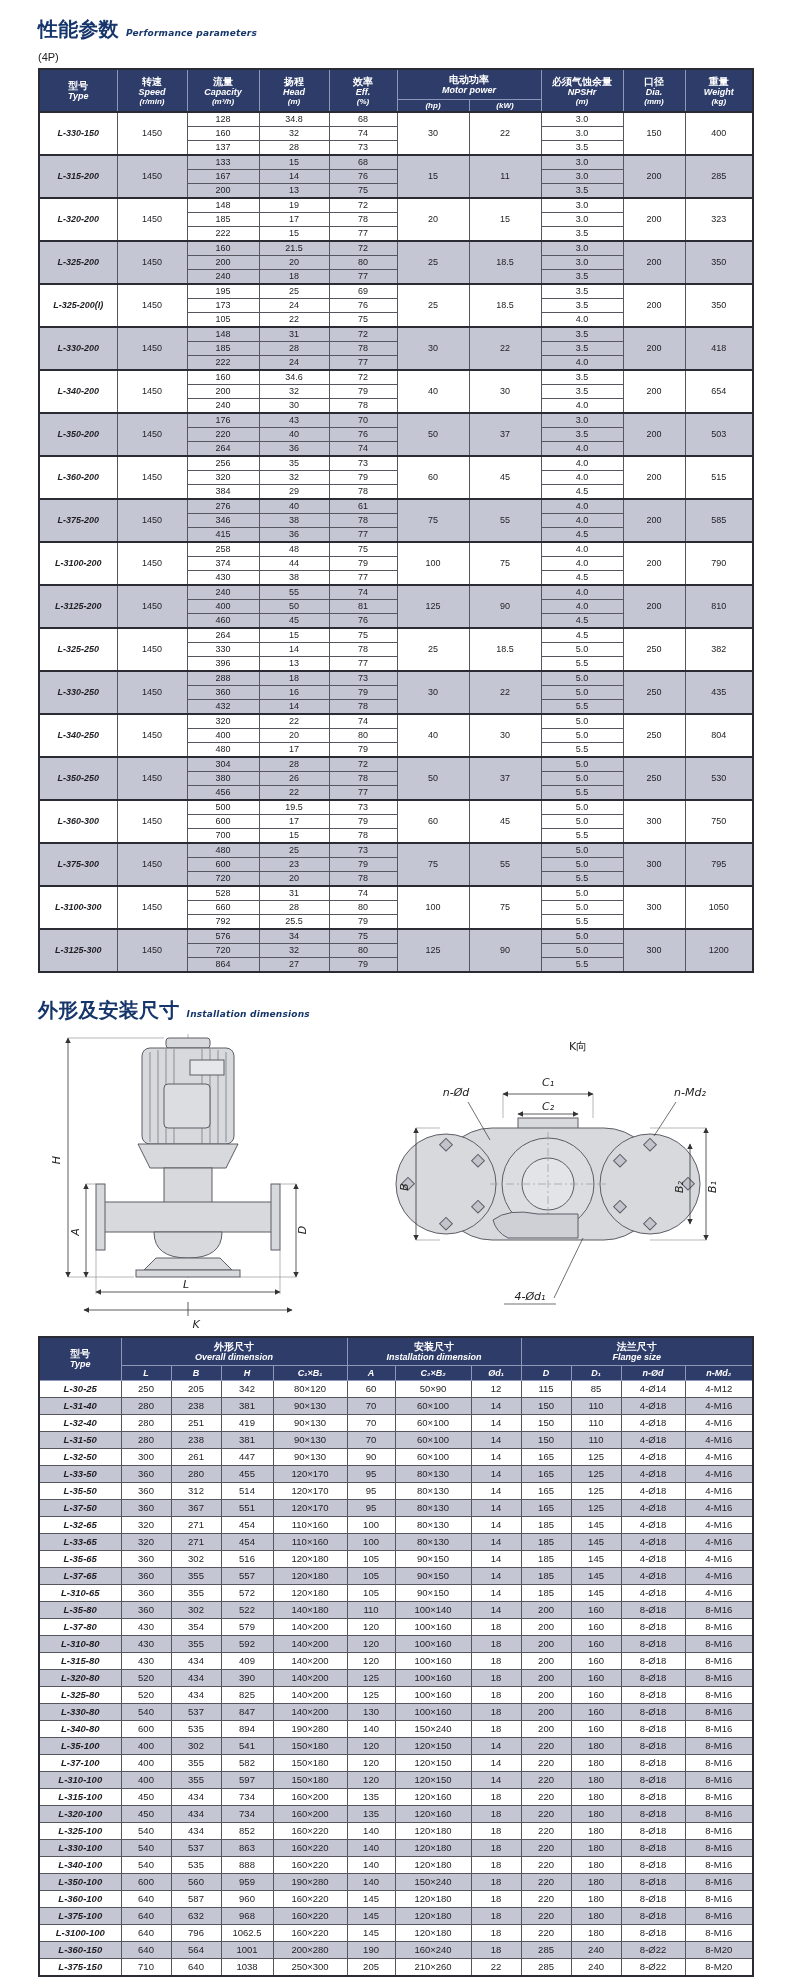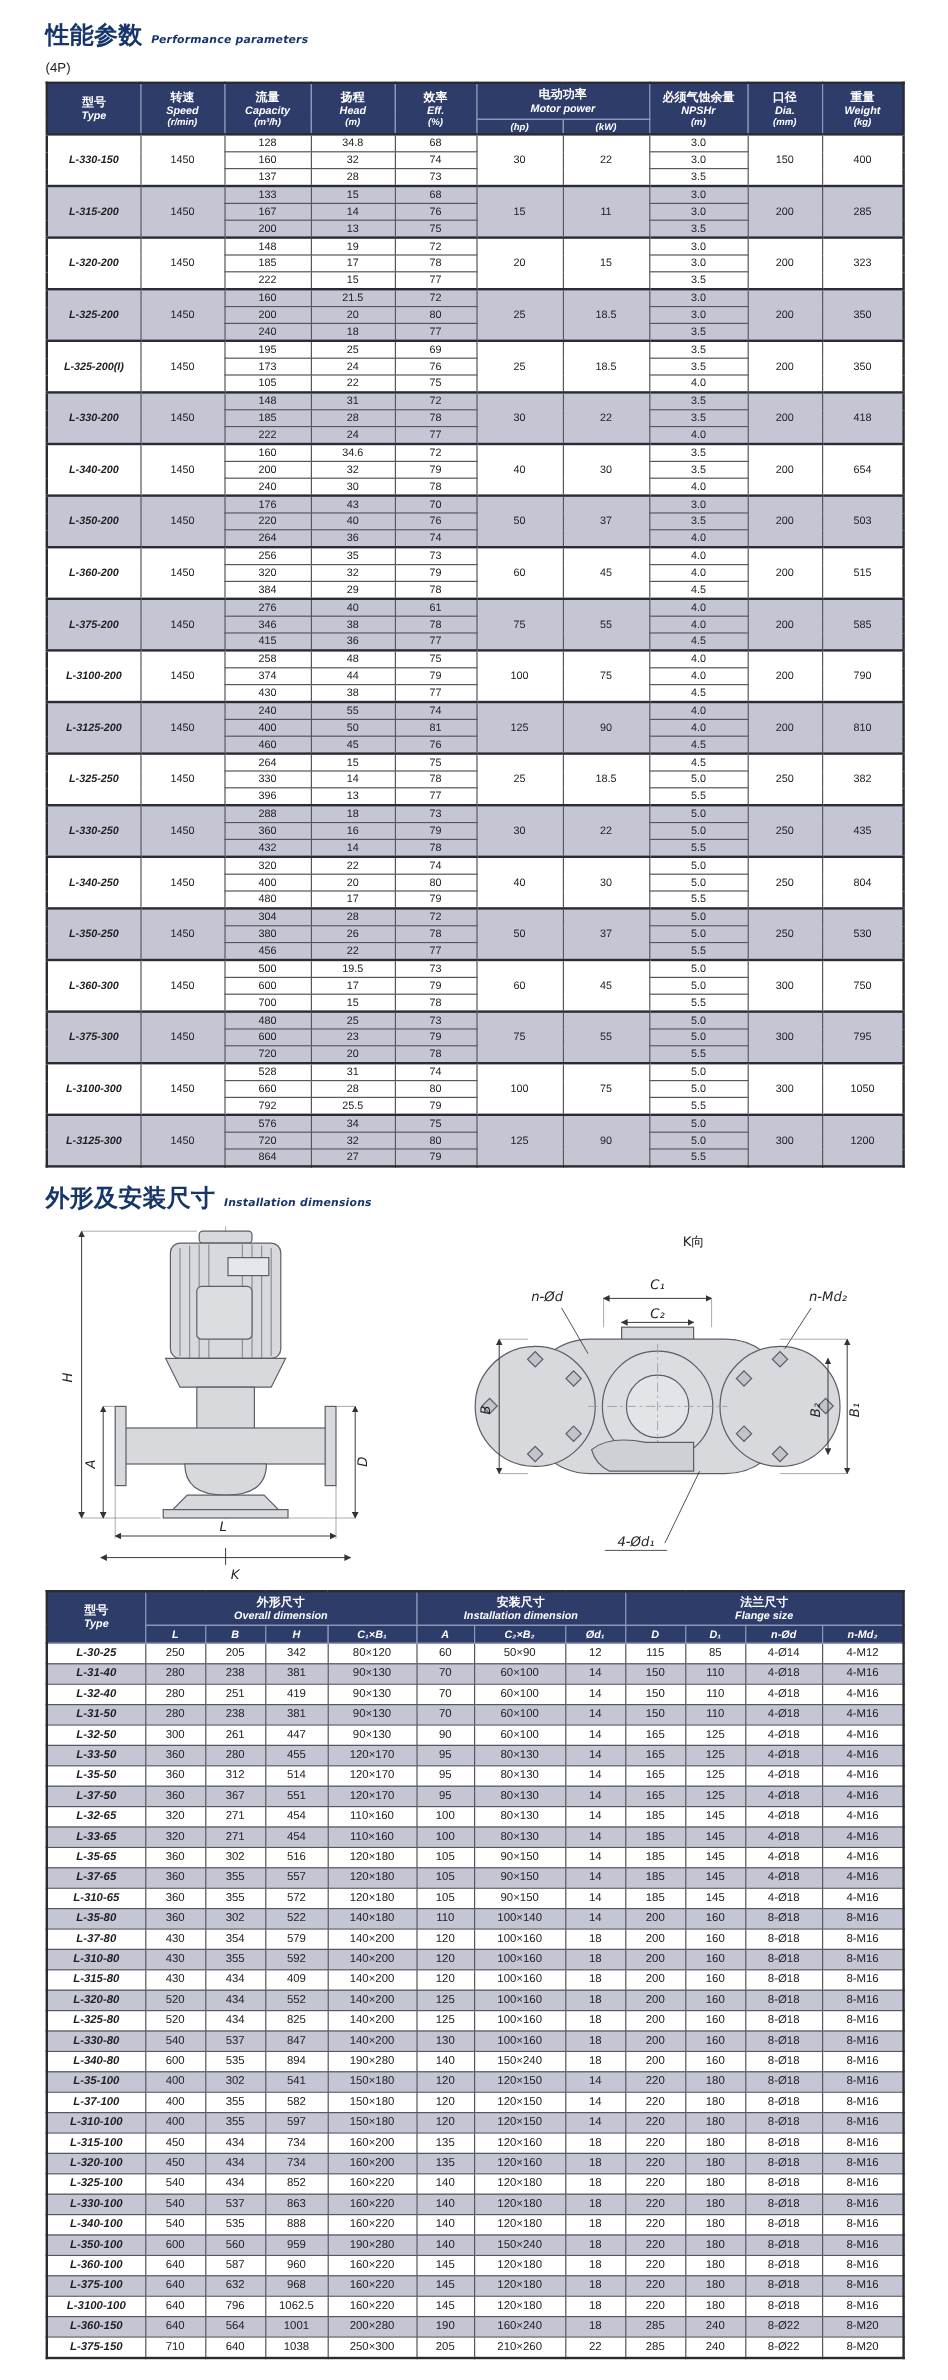--- a/index.html
+++ b/index.html
@@ -578,21 +578,21 @@
         </tr>
         <tr class="ss">
           <td class="num alt">864</td>
           <td class="num alt">27</td>
           <td class="num alt">79</td>
           <td class="num alt">5.5</td>
         </tr>
       </tbody>
   </table>
 
-  <h1 class="sec-title" style="margin-top:12px"><span>外形及安装尺寸</span> <span class="en">Installation dimensions</span></h1>
+  <h1 class="sec-title" style="margin-top:24px"><span>外形及安装尺寸</span> <span class="en">Installation dimensions</span></h1>
 
   <div class="drawing-wrap">
   <svg viewBox="0 0 714 300" width="714" height="300">
     <defs>
       <marker id="arr" viewBox="0 0 10 10" refX="9" refY="5" markerWidth="7" markerHeight="7" orient="auto-start-reverse">
         <path d="M0,0 L10,5 L0,10 z" fill="#333"></path>
       </marker>
     </defs>
 
     <g stroke="#5c5d66" fill="#d8d9dd" stroke-width="1">
@@ -1002,21 +1002,21 @@
           <td class="num">18</td>
           <td class="num">200</td>
           <td class="num">160</td>
           <td class="num">8-Ø18</td>
           <td class="num">8-M16</td>
         </tr>
         <tr>
           <td class="c-type alt">L-320-80</td>
           <td class="num alt">520</td>
           <td class="num alt">434</td>
-          <td class="num alt">552</td>
+          <td class="num alt">390</td>
           <td class="num alt">140×200</td>
           <td class="num alt">125</td>
           <td class="num alt">100×160</td>
           <td class="num alt">18</td>
           <td class="num alt">200</td>
           <td class="num alt">160</td>
           <td class="num alt">8-Ø18</td>
           <td class="num alt">8-M16</td>
         </tr>
         <tr>

